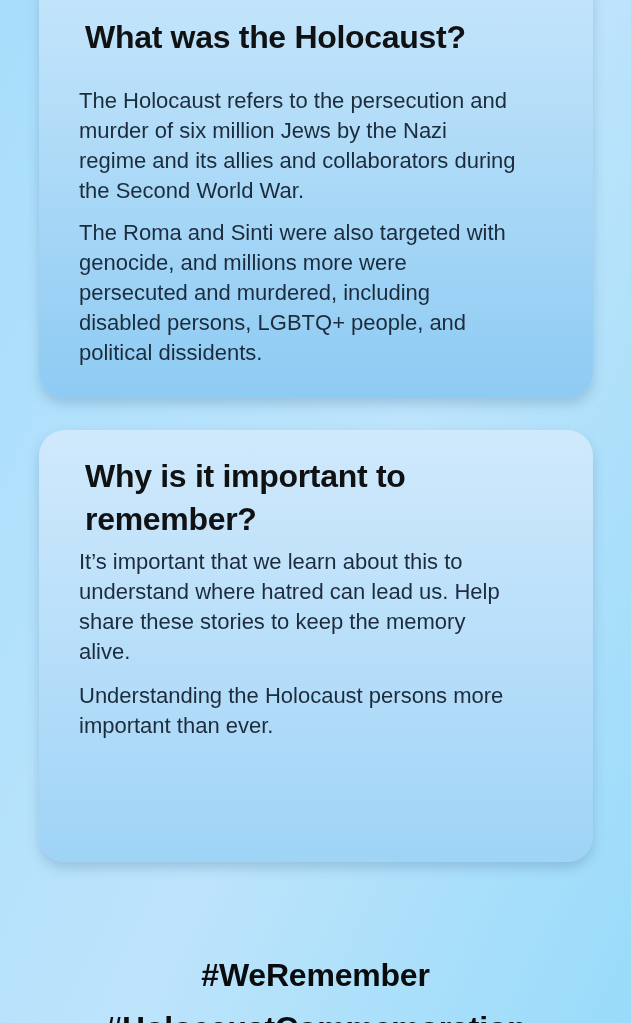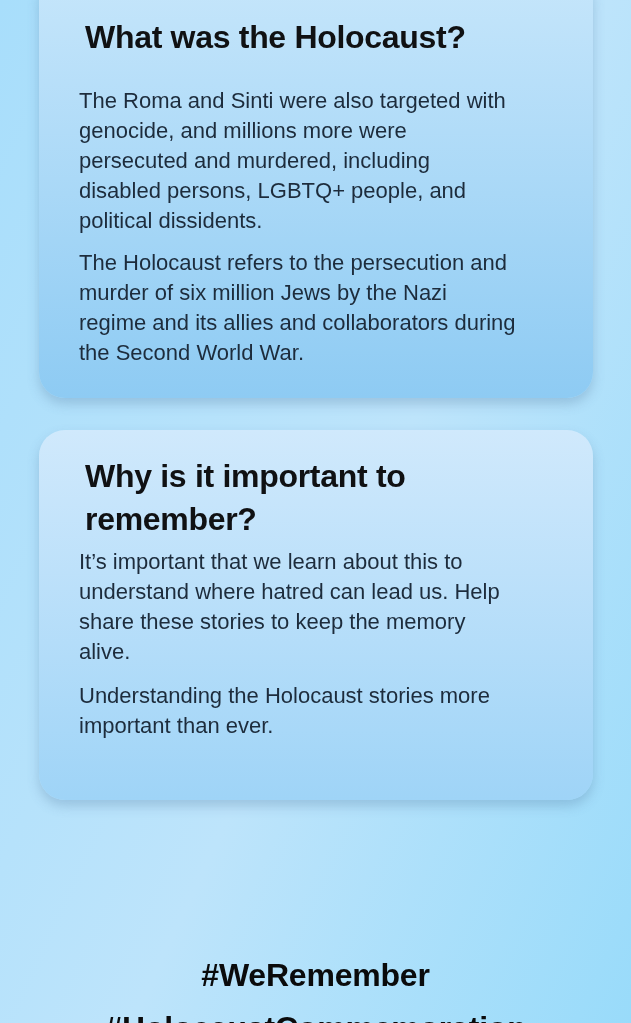--- a/index.html
+++ b/index.html
@@ -24,21 +24,21 @@
     padding: 0 32px 0 40px;
   }
   .card-1 {
     top: -26px;
     height: 424px;
     background: linear-gradient(180deg, #c6e6fb 0%, #8ecbf3 100%);
     padding-top: 36px;
   }
   .card-2 {
     top: 430px;
-    height: 370px;
+    height: 432px;
     background: linear-gradient(180deg, #d0e9fc 0%, #9fd4f7 100%);
     padding-top: 19px;
   }
   .card-title {
     font-size: 32px;
     line-height: 43px;
     font-weight: 700;
     color: #101113;
     letter-spacing: -0.3px;
     white-space: pre-line;
@@ -69,36 +69,36 @@
     margin-top: 36px;
   }
   .hashtag-1 { top: 917px; }
   .hashtag-2 { top: 970px; }
 </style>
 </head>
 <body>
 
 <section class="card card-1">
   <h1 class="card-title">What was the Holocaust?</h1>
+  <p class="card-paragraph">The Holocaust refers to the persecution and
+murder of six million Jews by the Nazi
+regime and its allies and collaborators during
+the Second World War.</p>
   <p class="card-paragraph">The Roma and Sinti were also targeted with
 genocide, and millions more were
 persecuted and murdered, including
 disabled persons, LGBTQ+ people, and
 political dissidents.</p>
-  <p class="card-paragraph">The Holocaust refers to the persecution and
-murder of six million Jews by the Nazi
-regime and its allies and collaborators during
-the Second World War.</p>
 </section>
 
 <section class="card card-2">
   <h1 class="card-title">Why is it important to
 remember?</h1>
   <p class="card-paragraph">It’s important that we learn about this to
 understand where hatred can lead us. Help
 share these stories to keep the memory
 alive.</p>
-  <p class="card-paragraph">Understanding the Holocaust stories more
+  <p class="card-paragraph">Understanding the Holocaust persons more
 important than ever.</p>
 </section>
 
 <div class="hashtag hashtag-1">#WeRemember</div>
 <div class="hashtag hashtag-2">#HolocaustCommemoration</div>
 
 </body></html>

